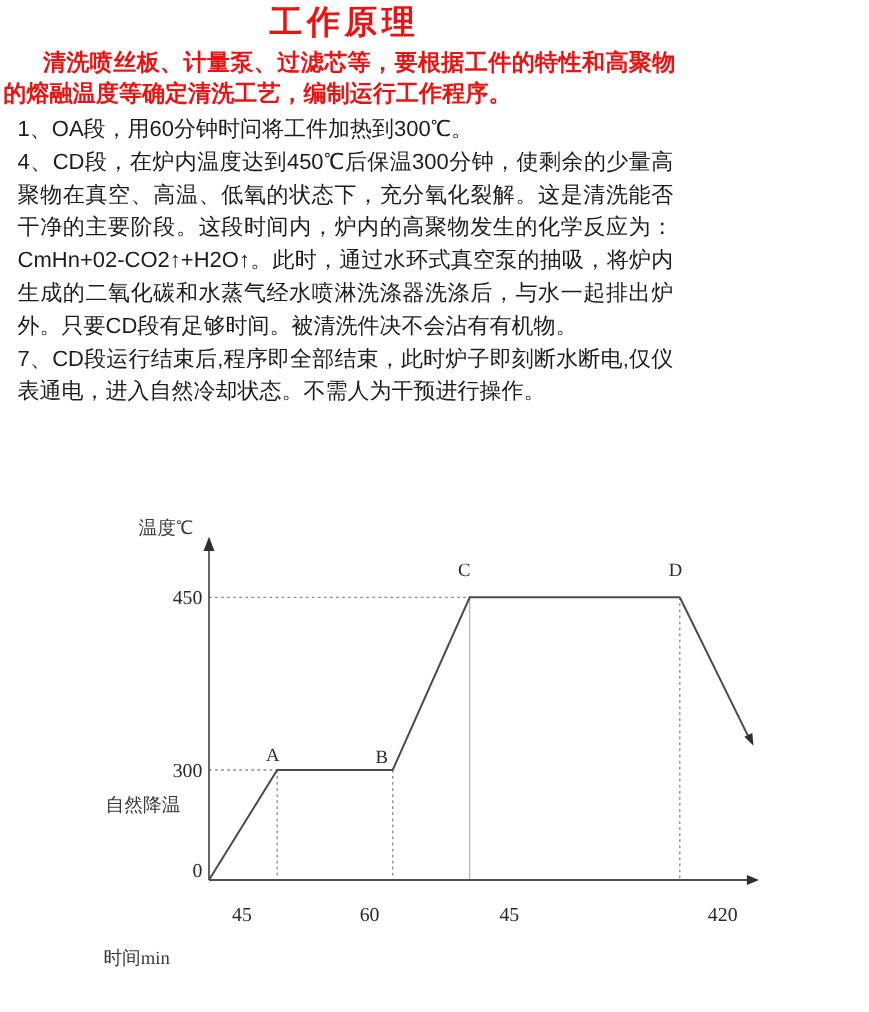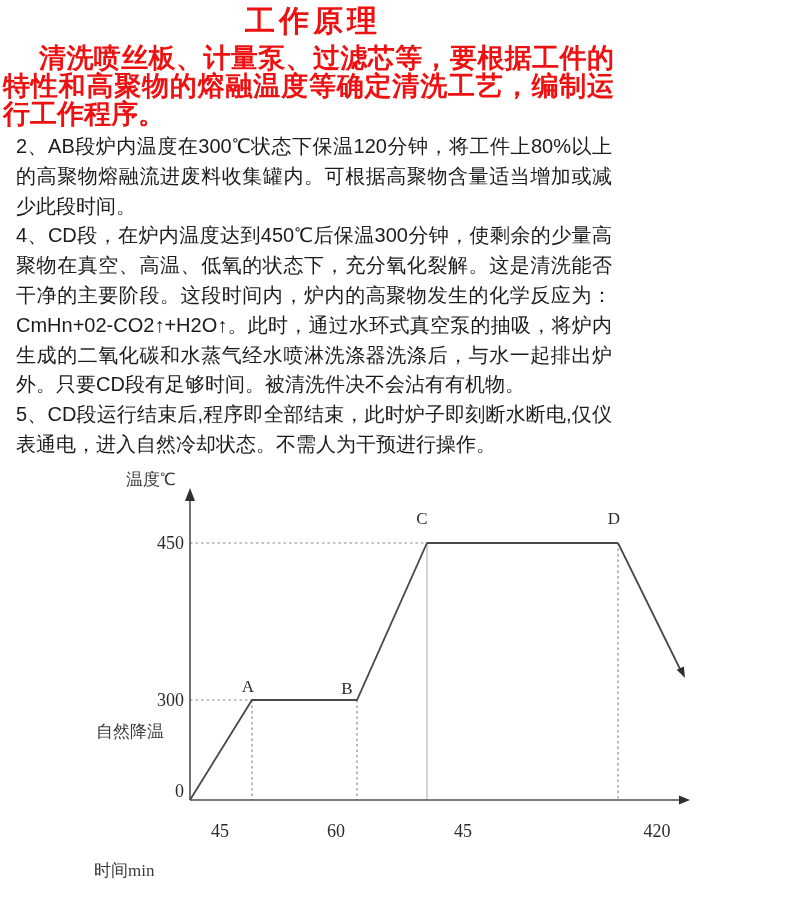--- a/index.html
+++ b/index.html
@@ -9,21 +9,21 @@
     -webkit-font-smoothing:antialiased;
   }
   .text-block{position:absolute;top:0;left:0;width:626px;height:498px;overflow:hidden;}
   .doc-title{
     margin:3px 0 5px;text-align:center;
     font-size:30px;line-height:36px;font-weight:bold;letter-spacing:4px;
     color:#ee1111;
   }
   .intro{
     margin:0 0 4px;padding:0 12px 0 3px;
-    font-size:27px;line-height:28px;font-weight:bold;
+    font-size:21px;line-height:28px;font-weight:bold;
     color:#ee1111;text-indent:36px;text-align:justify;
   }
   .step{
     margin:0;padding:0 14px 0 16px;
     font-size:20px;line-height:29.8px;color:#1c1c1c;text-align:justify;
   }
   .chart-wrap{position:absolute;left:80px;top:471px;width:660px;height:420px;}
   svg text{fill:#2b2b2b;}
   .axis{stroke:#4f4f4f;stroke-width:1.6;fill:none;}
   .profile{stroke:#4a4a4a;stroke-width:1.8;fill:none;}
@@ -33,23 +33,23 @@
   .tick-num{font-family:"Liberation Serif",serif;font-size:18px;}
   .pt-label{font-family:"Liberation Serif",serif;font-size:17px;}
   .cjk-label{font-family:"Liberation Serif",serif;font-size:17px;fill:#3a3a3a;}
 </style>
 </head>
 <body>
 
 <div class="text-block">
   <h1 class="doc-title">工作原理</h1>
   <p class="intro">清洗喷丝板、计量泵、过滤芯等，要根据工件的特性和高聚物的熔融温度等确定清洗工艺，编制运行工作程序。</p>
-  <p class="step">2、AB段炉内温度在300℃状态下保温120分钟，将工件上80%以上的高聚物熔融流进废料收集罐内。可根据高聚物含量适当增加或减少此段时间。</p>
+  <p class="step">1、OA段，用60分钟时问将工件加热到300℃。</p>
   <p class="step">4、CD段，在炉内温度达到450℃后保温300分钟，使剩余的少量高聚物在真空、高温、低氧的状态下，充分氧化裂解。这是清洗能否干净的主要阶段。这段时间内，炉内的高聚物发生的化学反应为：CmHn+02-CO2↑+H2O↑。此时，通过水环式真空泵的抽吸，将炉内生成的二氧化碳和水蒸气经水喷淋洗涤器洗涤后，与水一起排出炉外。只要CD段有足够时间。被清洗件决不会沾有有机物。</p>
-  <p class="step">5、CD段运行结束后,程序即全部结束，此时炉子即刻断水断电,仅仪表通电，进入自然冷却状态。不需人为干预进行操作。</p>
+  <p class="step">7、CD段运行结束后,程序即全部结束，此时炉子即刻断水断电,仅仪表通电，进入自然冷却状态。不需人为干预进行操作。</p>
 </div>
 
 <div class="chart-wrap">
   <svg width="660" height="420" viewBox="0 0 660 420">
 
     <line class="dash" x1="110" y1="72" x2="347" y2="72"></line>
     <line class="dash" x1="110" y1="229" x2="172" y2="229"></line>
     <line class="dash" x1="172" y1="229" x2="172" y2="329"></line>
     <line class="dash" x1="277" y1="229" x2="277" y2="329"></line>
     <line class="lightline" x1="347" y1="72" x2="347" y2="329"></line>

